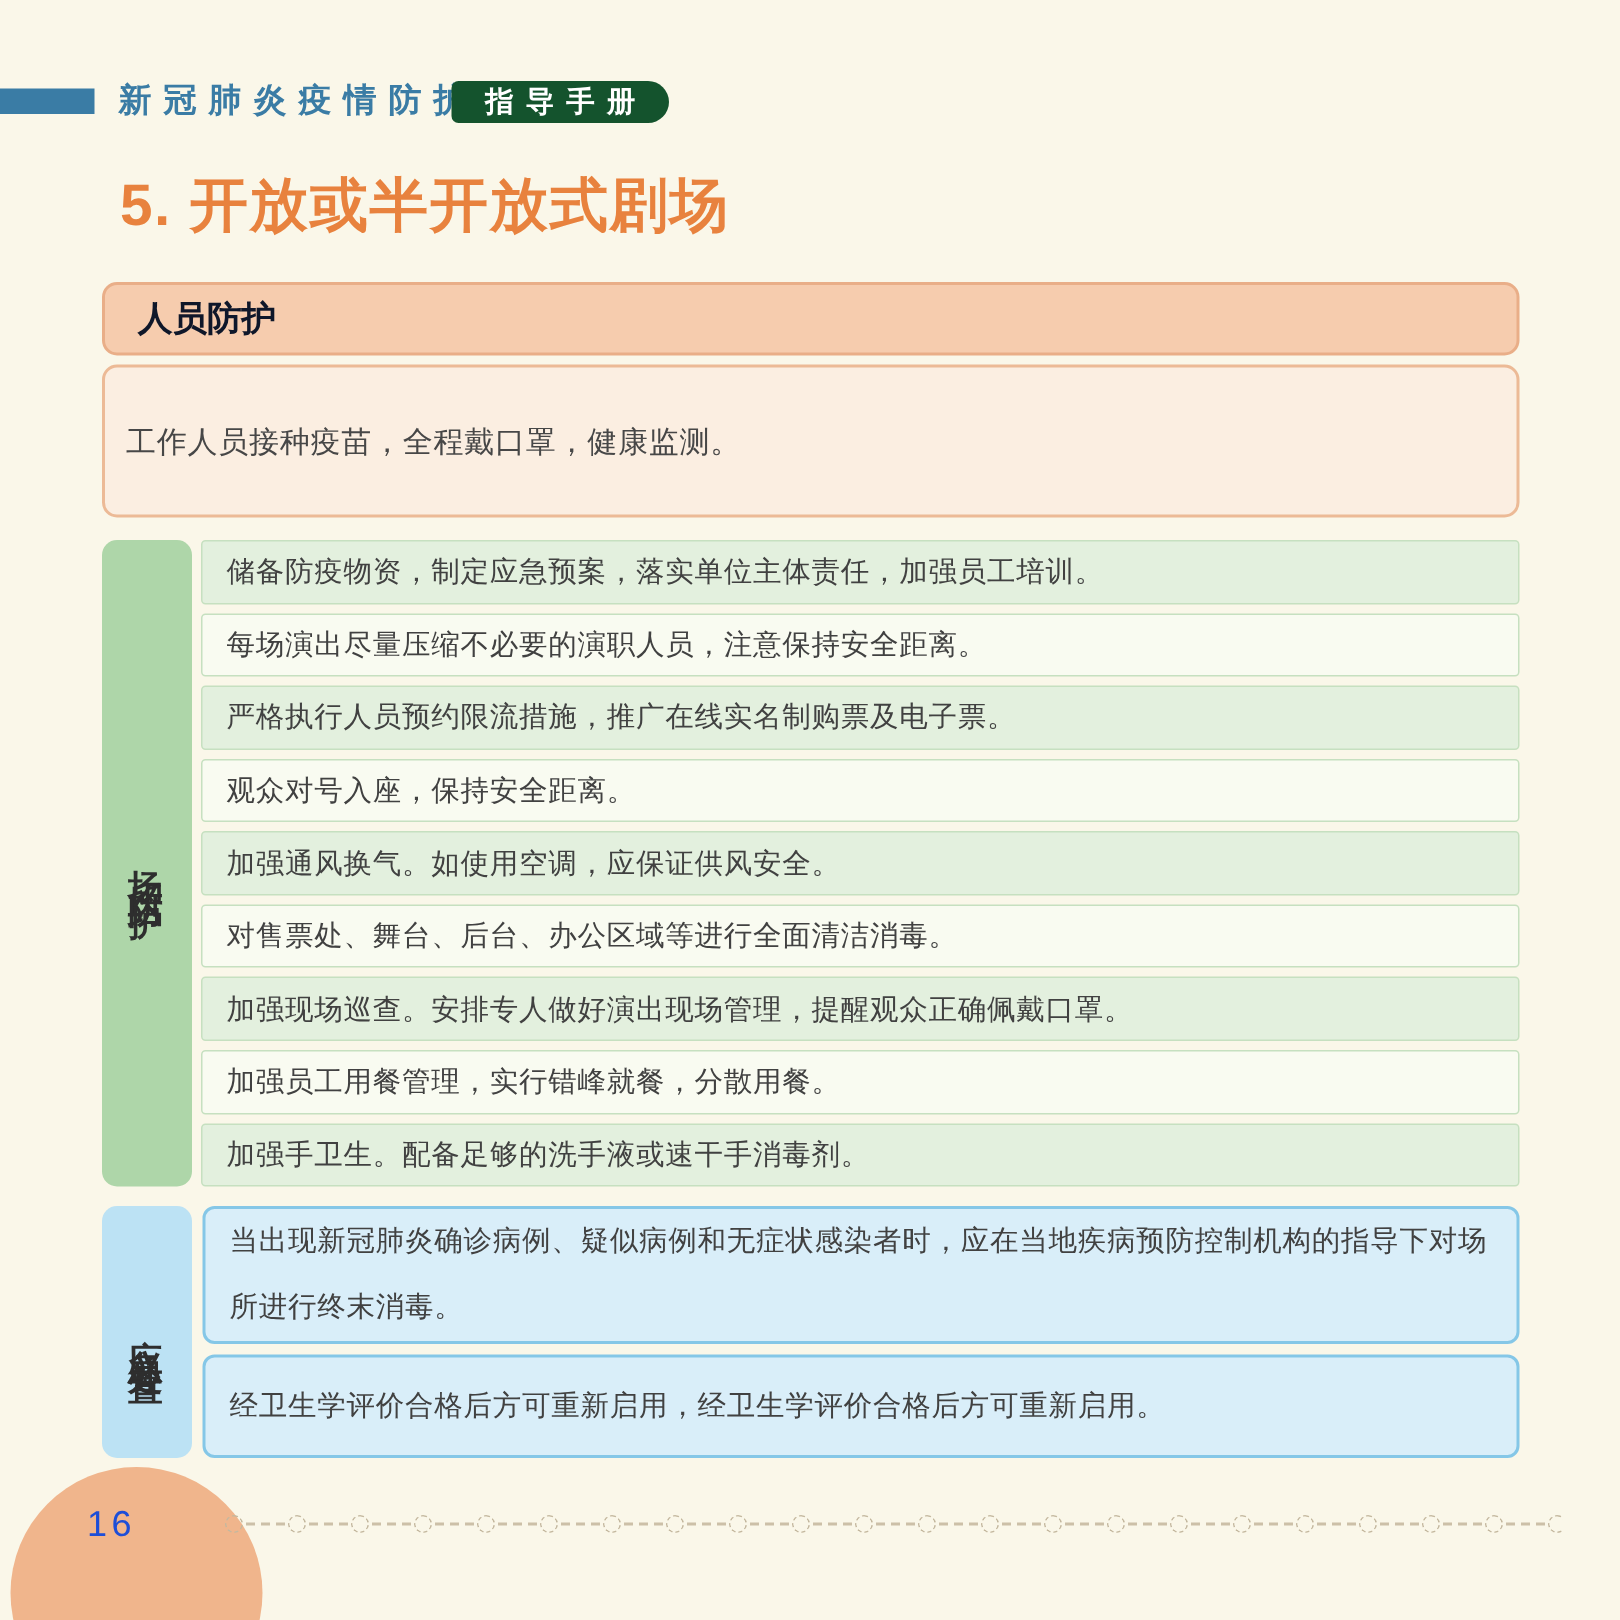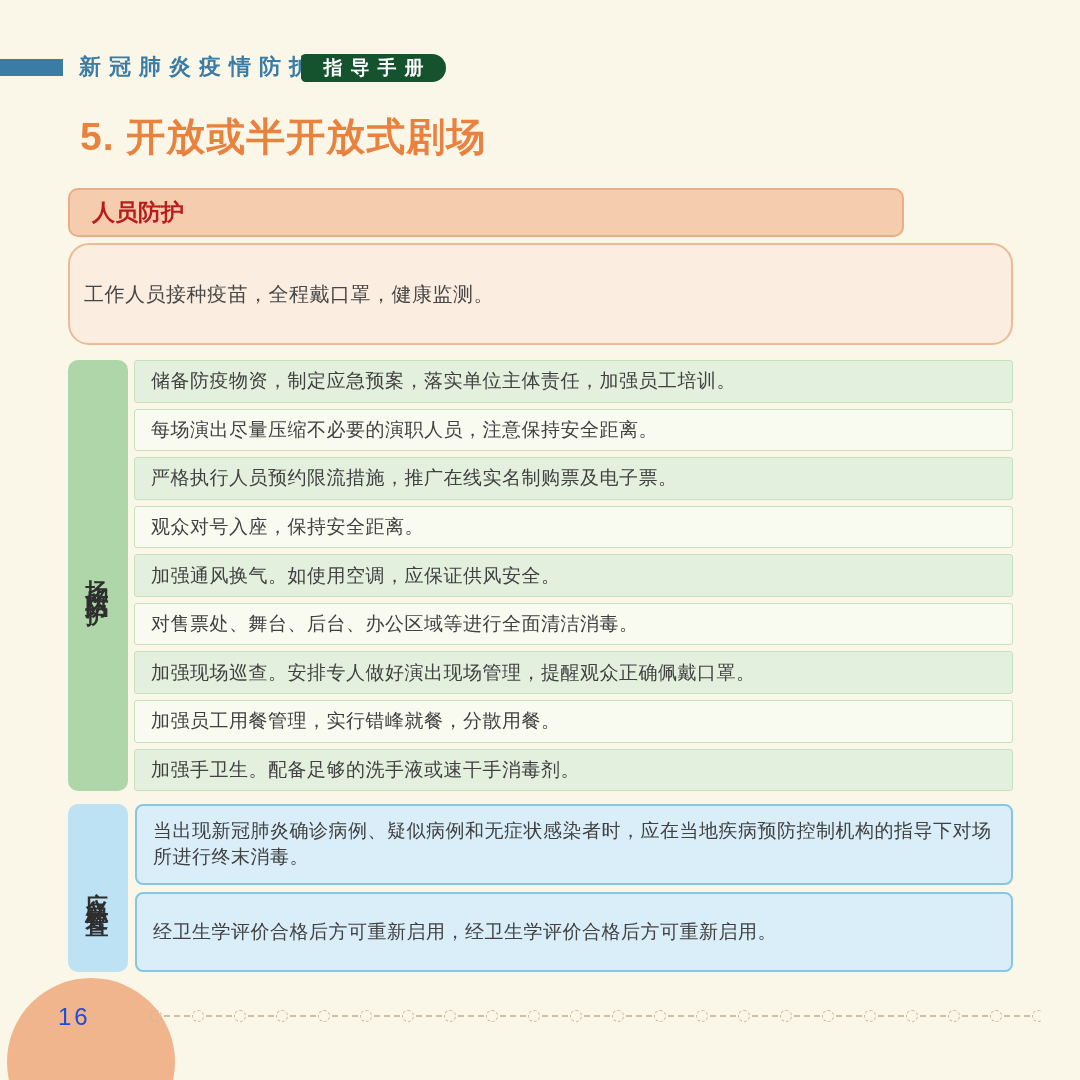--- a/index.html
+++ b/index.html
@@ -34,31 +34,31 @@
 
   
   .page-title {
     position:absolute; left:80px; top:110px;
     font-size:39px; font-weight:bold; color:#E8823E;
     letter-spacing:1px; white-space:nowrap;
   }
 
   
   .personnel-heading {
-    position:absolute; left:68px; top:188px; width:836px; height:49px;
+    position:absolute; left:68px; top:188px; width:945px; height:49px;
     background:#F6CCAE; border:2px solid #E9AE88; border-radius:10px;
     display:flex; align-items:center; padding-left:22px;
-    font-size:23px; font-weight:bold; color:#b91c1c;
+    font-size:23px; font-weight:bold; color:#0f172a;
   }
   .personnel-cards {
     position:absolute; left:68px; top:243px; width:945px; height:102px;
     display:flex; gap:10px;
   }
   .personnel-card {
-    flex:1; background:#FBEEE1; border:2px solid #ECBA96; border-radius:21px;
+    flex:1; background:#FBEEE1; border:2px solid #ECBA96; border-radius:10px;
     display:flex; align-items:center; padding:0 14px;
     font-size:20px; color:#474747; letter-spacing:0.5px;
   }
 
   
   .venue-section {
     position:absolute; left:68px; top:360px; width:945px; height:431px;
     display:flex; gap:6px;
   }
   .v-label-box {
@@ -83,21 +83,21 @@
   
   .emergency-section {
     position:absolute; left:68px; top:804px; width:945px; height:168px;
     display:flex; gap:7px;
   }
   .emergency-label-box { background:#BCE2F4; }
   .emergency-cards { flex:1; display:flex; flex-direction:column; gap:7px; }
   .emergency-card {
     flex:1; background:#D9EEF9; border:2px solid #85C7E7; border-radius:8px;
     display:flex; align-items:center; padding:0 16px;
-    font-size:19px; color:#414141; line-height:26px; letter-spacing:0.5px;
+    font-size:19px; color:#414141; line-height:44px; letter-spacing:0.5px;
   }
 
   
   .footer-circle {
     position:absolute; left:7px; top:978px; width:168px; height:168px;
     border-radius:50%; background:#F0B58C;
   }
   .page-number {
     position:absolute; left:58px; top:1003px;
     font-size:24px; color:#1d4ed8; letter-spacing:3px;

